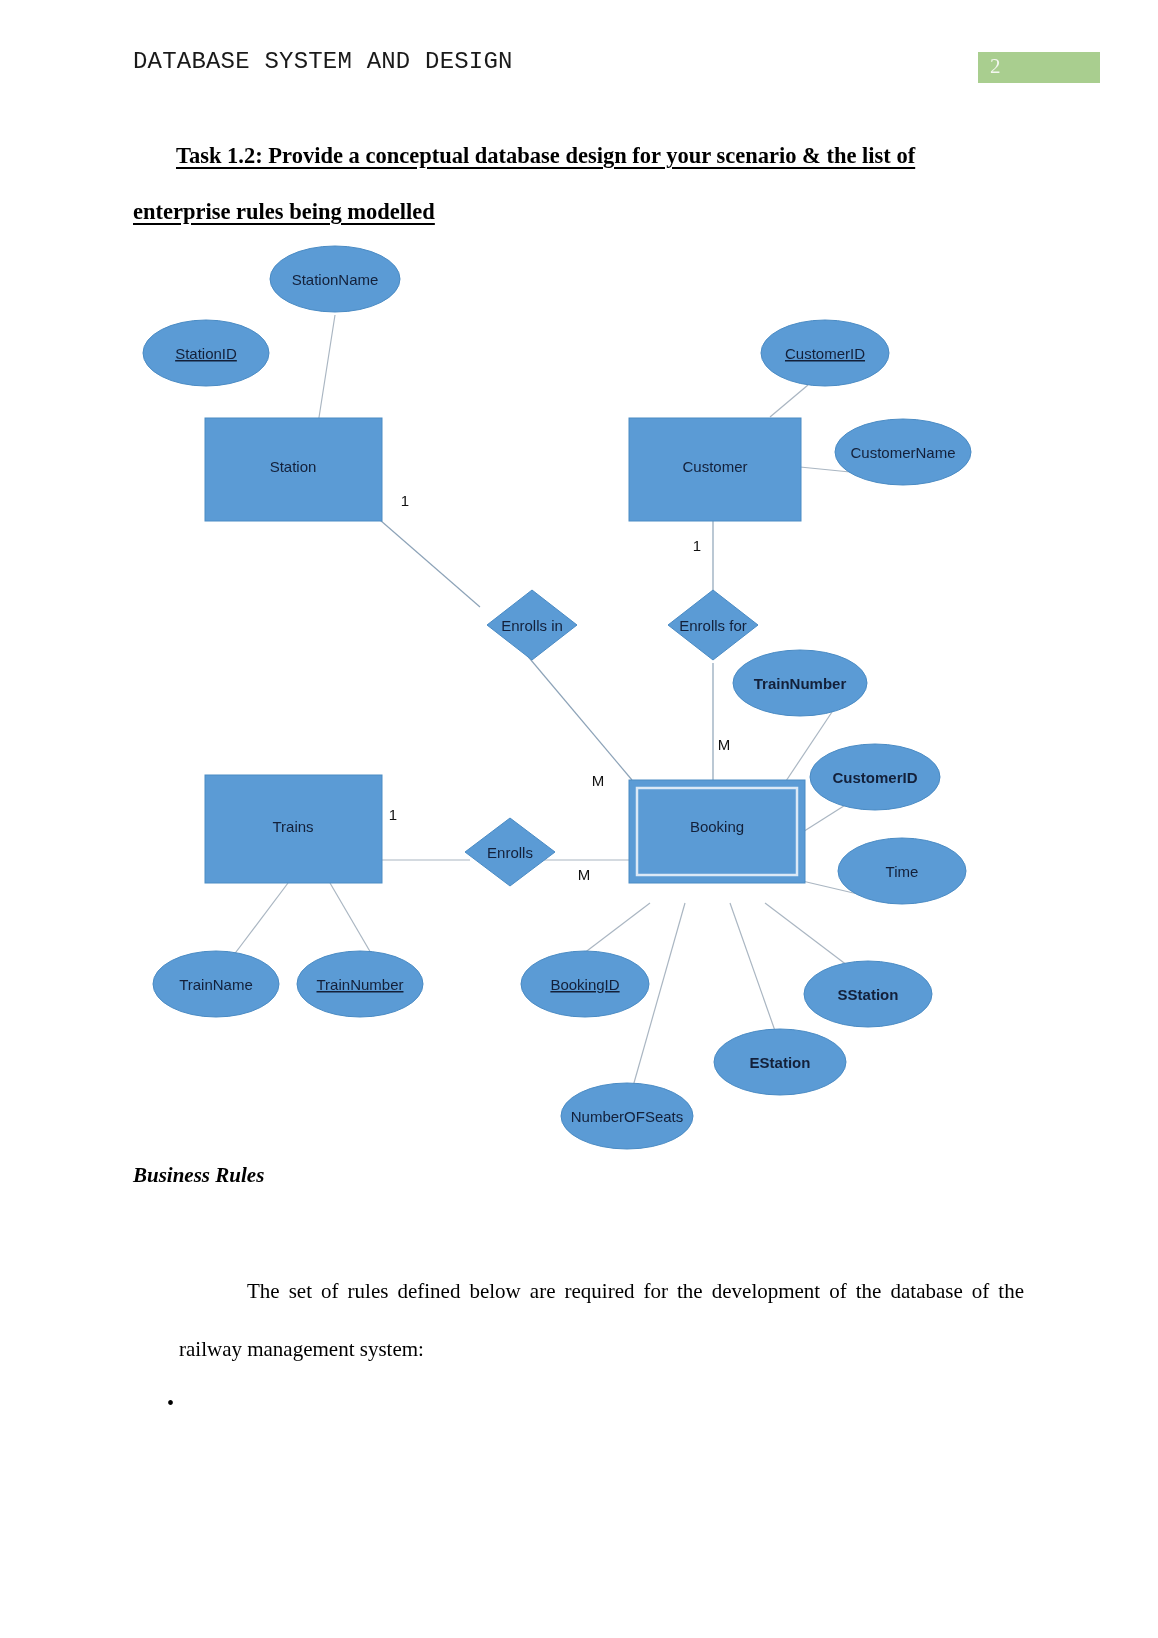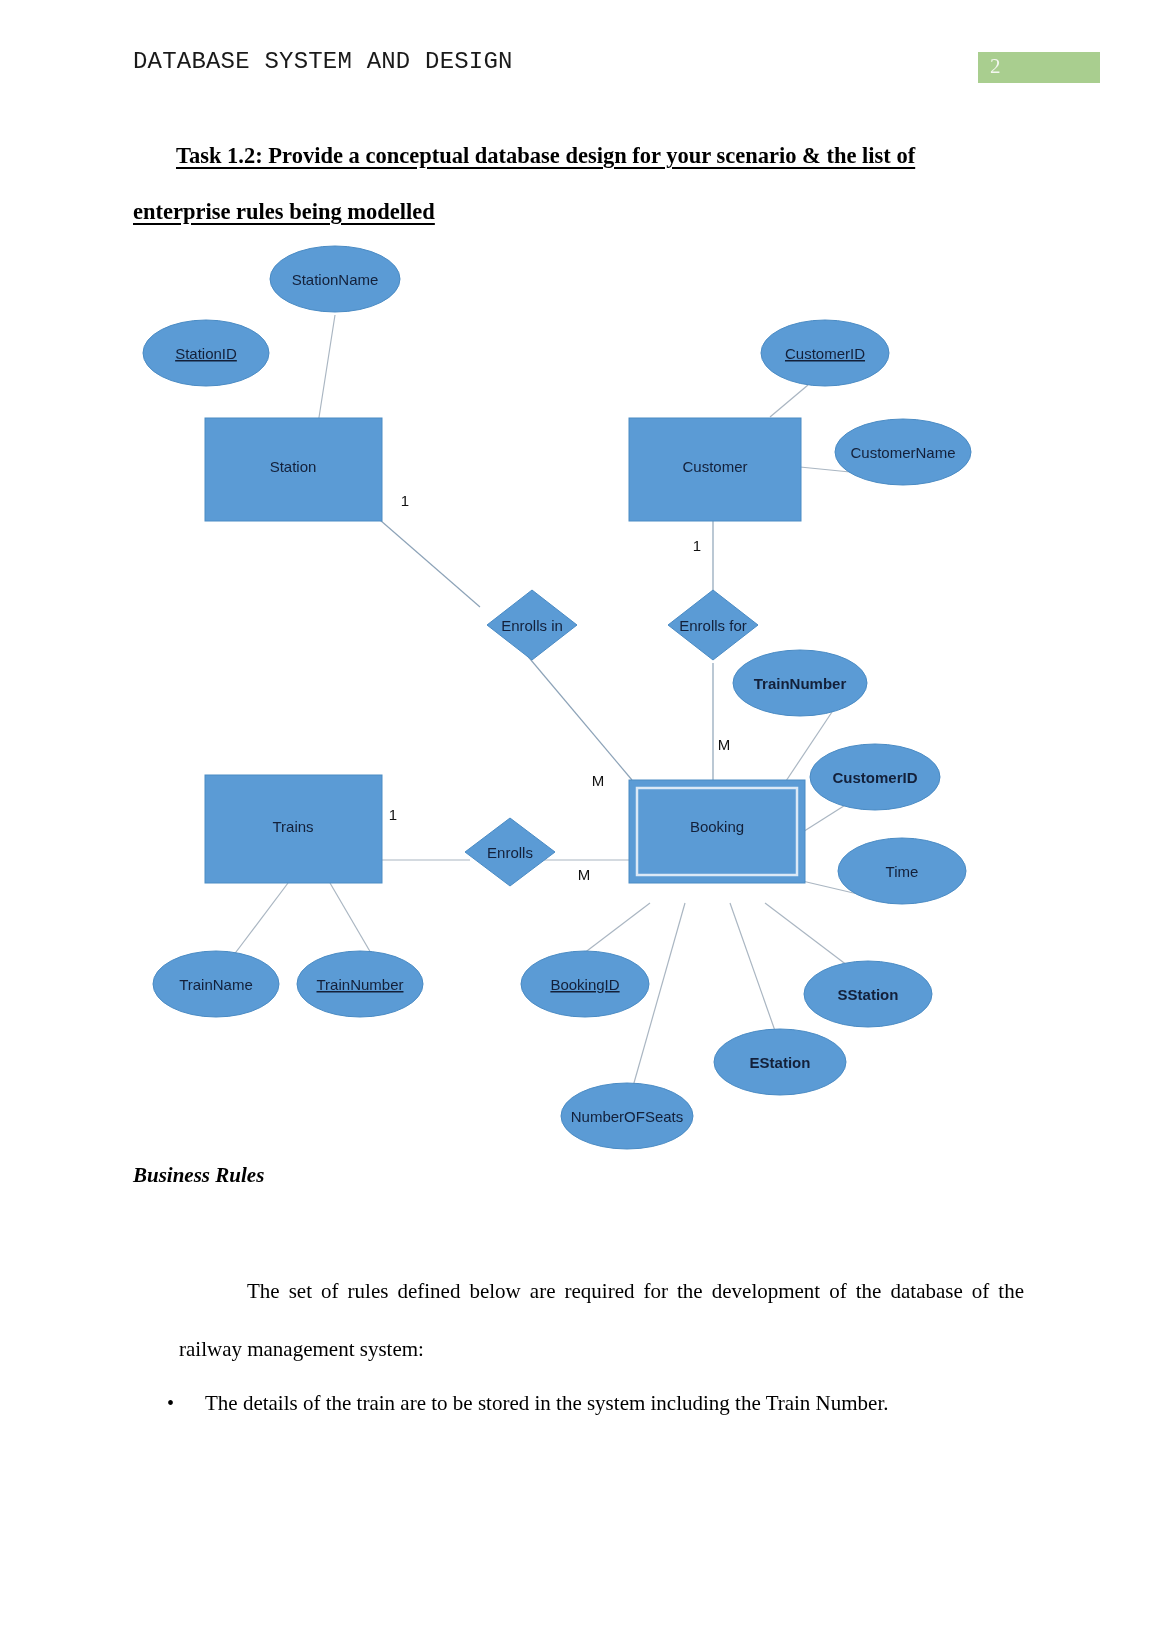--- a/index.html
+++ b/index.html
@@ -261,15 +261,14 @@
   </svg>
 </div>
 
 <div class="business-rules-heading">Business Rules</div>
 
 <div class="para p1">The set of rules defined below are required for the development of the database of the railway management system:</div>
 
 <ul class="bullet-list">
   <li>
     <span class="bull">•</span>
-    <span>The details of the train are to be stored in the system including the Train Number.</span>
   </li>
 </ul>
 
 </body></html>

